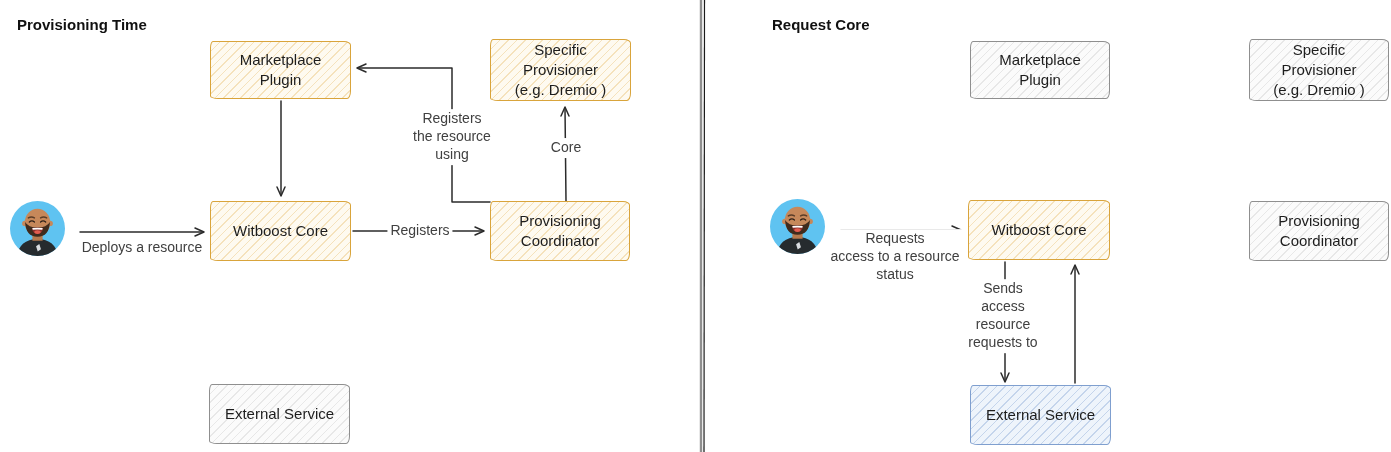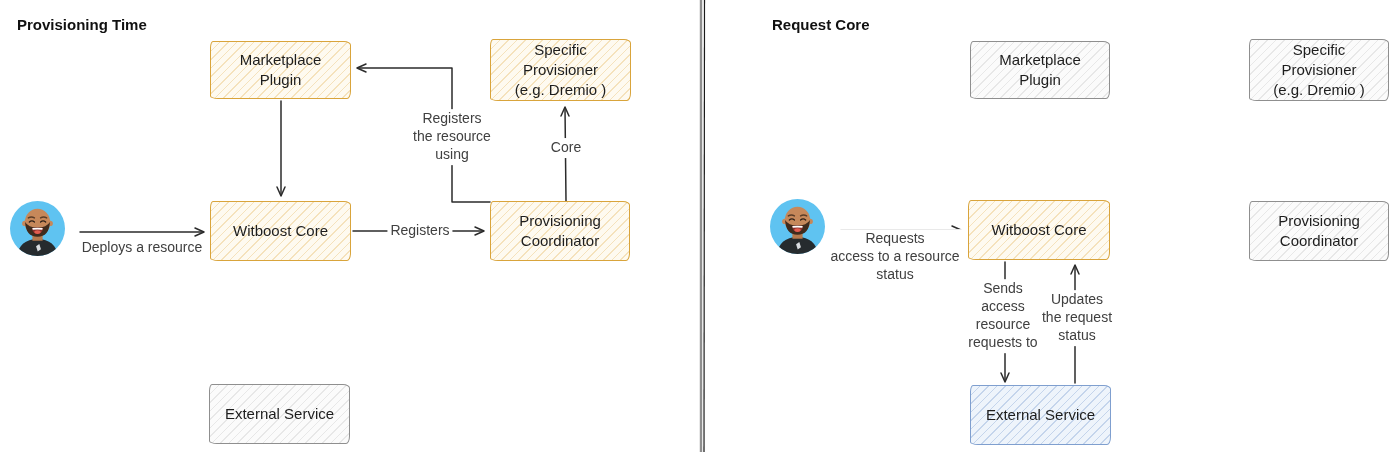--- a/index.html
+++ b/index.html
@@ -205,17 +205,14 @@
 Coordinator</div>
   <div class="box blue" style="left:970px;top:385px;width:141px;height:60px">External Service</div>
 
   <div class="edge-label" style="left:895px;top:257px">Requests
 access to a resource
 status</div>
   <div class="edge-label" style="left:1003px;top:316px">Sends
 access
 resource
 requests to</div>
-  <div class="edge-label" style="left:1077px;top:318px">Updates
-the request
-status</div>
 
 </div>
 
 </body></html>

